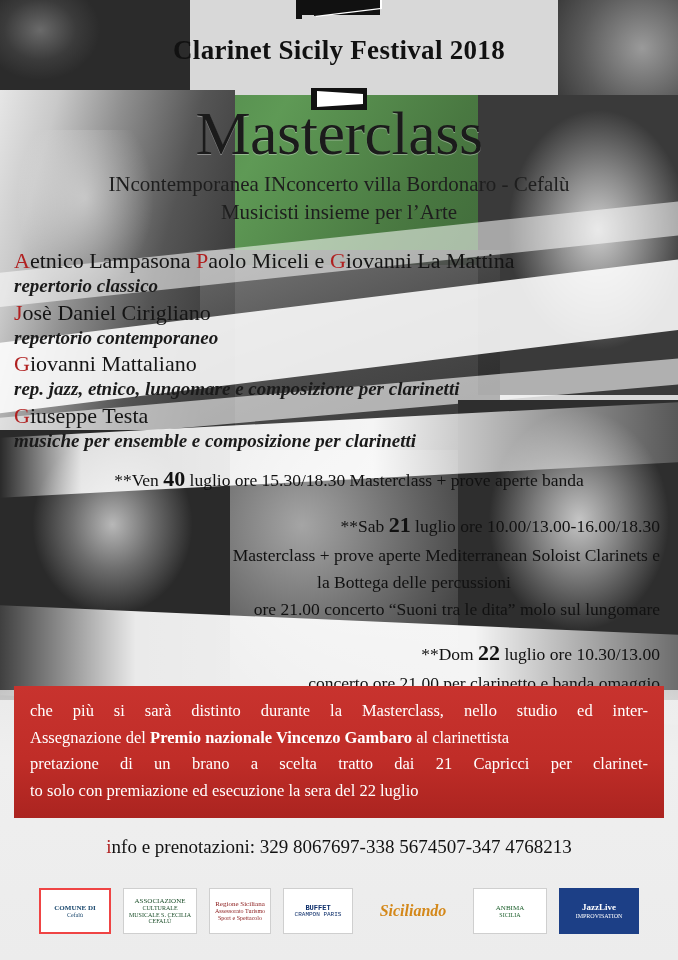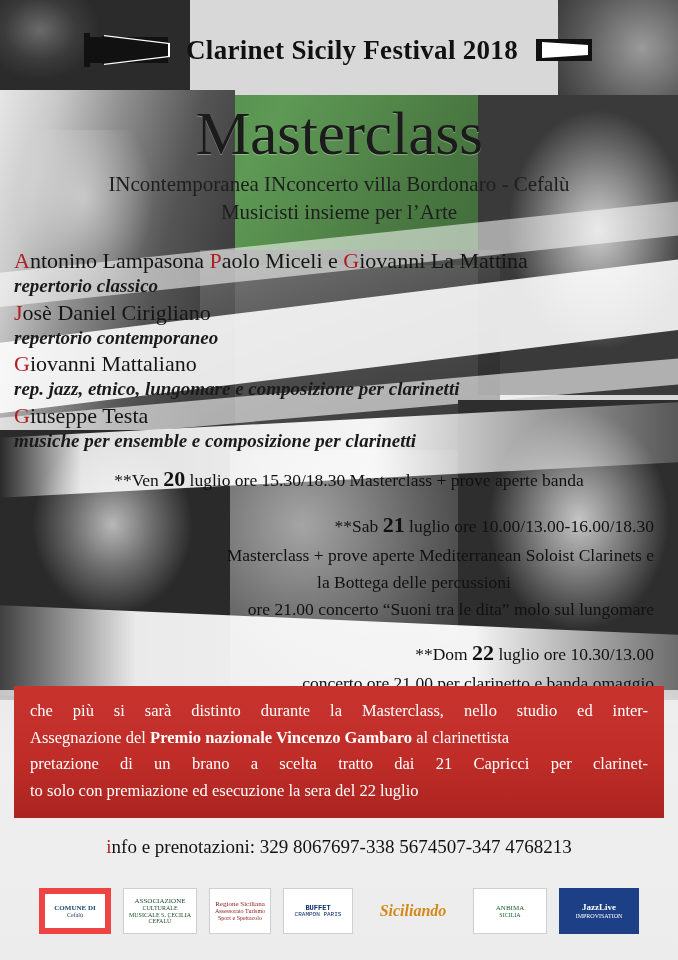--- a/index.html
+++ b/index.html
@@ -104,21 +104,21 @@
     position: absolute; left: 0; top: 690px; width: 678px; height: 270px;
     background: linear-gradient(180deg, rgba(240,240,240,.75) 0%, #efefef 25%, #ececec 100%);
   }
 
   
   .content { position: absolute; inset: 0; }
 
   
   .header {
     position: absolute; left: 0; top: 26px; width: 678px; height: 48px;
-    display: flex; align-items: center; justify-content: center; gap: 16px;
+    display: flex; align-items: center; justify-content: center; gap: 16px; flex-direction: column;
   }
   .fest-title {
     font-family: "Liberation Serif", serif;
     font-weight: bold;
     font-size: 27px;
     color: #111;
     letter-spacing: .3px;
     white-space: nowrap;
   }
   .flag-left svg, .flag-right svg { display: block; }
@@ -163,21 +163,21 @@
   
   .schedule { position: absolute; left: 0; top: 462px; width: 678px; }
   .sch-line {
     font-size: 17.5px;
     color: #111;
     line-height: 1.55;
     white-space: nowrap;
   }
   .sch-line .big { font-size: 22px; font-weight: bold; }
   .c-center { text-align: center; }
-  .c-right { text-align: right; padding-right: 24px; }
+  .c-right { text-align: right; padding-right: 18px; }
 
   
   .red-box {
     position: absolute; left: 14px; top: 686px; width: 650px; height: 132px;
     background: linear-gradient(180deg, #c8332e 0%, #c02d28 55%, #ab2420 100%);
     color: #fff;
     padding: 12px 16px 10px 16px;
     box-sizing: border-box;
   }
   .red-line {
@@ -204,21 +204,21 @@
     display: flex; align-items: center; justify-content: center; gap: 12px;
   }
   .logo {
     height: 46px;
     display: flex; align-items: center; justify-content: center;
     font-size: 7px; text-align: center; line-height: 1.15;
     color: #222;
     box-sizing: border-box;
     padding: 2px 3px;
   }
-  .logo-cefalu { width: 72px; background: #fff; border: 6px solid #ef4444; color: #17456b; font-weight: bold; }
+  .logo-cefalu { width: 72px; background: #fff; border: 2px solid #ef4444; color: #17456b; font-weight: bold; }
   .logo-assoc  { width: 74px; background: #fff; border: 1px solid #cfcfcf; color: #1c4f2a; }
   .logo-regione{ width: 62px; background: #fff; border: 1px solid #cfcfcf; color: #8a1a1a; }
   .logo-buffet { width: 70px; background: #fff; border: 1px solid #cfcfcf; color: #0e2f6b; font-weight: bold; font-family: Liberation Mono, monospace; }
   .logo-siciliando { width: 96px; background: transparent; color: #d4881a; font-size: 16px; font-style: italic; font-weight: bold; }
   .logo-anbima { width: 74px; background: #fff; border: 1px solid #cfcfcf; color: #1a5e2a; }
   .logo-jazzlive { width: 80px; background: #1c3f86; color: #fff; font-weight: bold; font-size: 9px; }
   .logo small { display: block; font-size: 6px; font-weight: normal; }
 </style>
 </head>
 <body>
@@ -262,21 +262,21 @@
         </svg>
       </span>
     </div>
 
     <div class="mc-title">Masterclass</div>
     <div class="mc-sub1">INcontemporanea INconcerto villa Bordonaro - Cefalù</div>
     <div class="mc-sub2">Musicisti insieme per l’Arte</div>
 
     <div class="artists">
       <div class="artist-name">
-        <span class="cap">A</span><span>ntonino Lampasona </span><span class="cap">P</span><span>aolo Miceli e </span><span class="cap">G</span><span>iovanni La Mattina</span>
+        <span class="cap">A</span><span>etnico Lampasona </span><span class="cap">P</span><span>aolo Miceli e </span><span class="cap">G</span><span>iovanni La Mattina</span>
       </div>
       <div class="artist-role">repertorio classico</div>
 
       <div class="artist-name">
         <span class="cap">J</span><span>osè Daniel Cirigliano</span>
       </div>
       <div class="artist-role">repertorio contemporaneo</div>
 
       <div class="artist-name">
         <span class="cap">G</span><span>iovanni Mattaliano</span>
@@ -284,21 +284,21 @@
       <div class="artist-role">rep. jazz, etnico, lungomare e composizione per clarinetti</div>
 
       <div class="artist-name">
         <span class="cap">G</span><span>iuseppe Testa</span>
       </div>
       <div class="artist-role">musiche per ensemble e composizione per clarinetti</div>
     </div>
 
     <div class="schedule">
       <div class="sch-line c-center" style="padding-left:20px;">
-        <span>**Ven </span><span class="big">20</span><span> luglio ore 15.30/18.30 Masterclass + prove aperte banda</span>
+        <span>**Ven </span><span class="big">40</span><span> luglio ore 15.30/18.30 Masterclass + prove aperte banda</span>
       </div>
       <div class="sch-line c-right" style="margin-top:12px;">
         <span>**Sab </span><span class="big">21</span><span> luglio ore 10.00/13.00-16.00/18.30</span>
       </div>
       <div class="sch-line c-right">
         <span>Masterclass + prove aperte Mediterranean Soloist Clarinets e</span>
       </div>
       <div class="sch-line c-center" style="padding-left:150px;">
         <span>la Bottega delle percussioni</span>
       </div>

